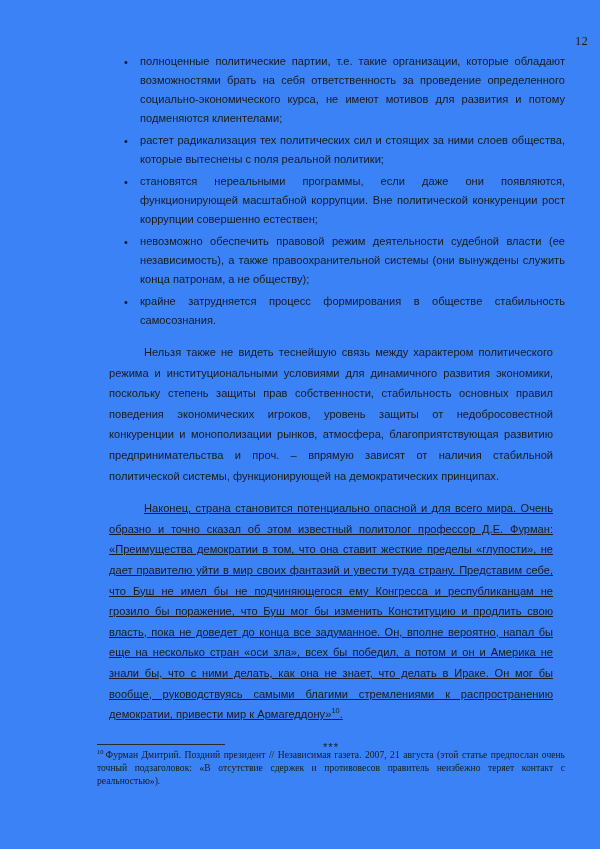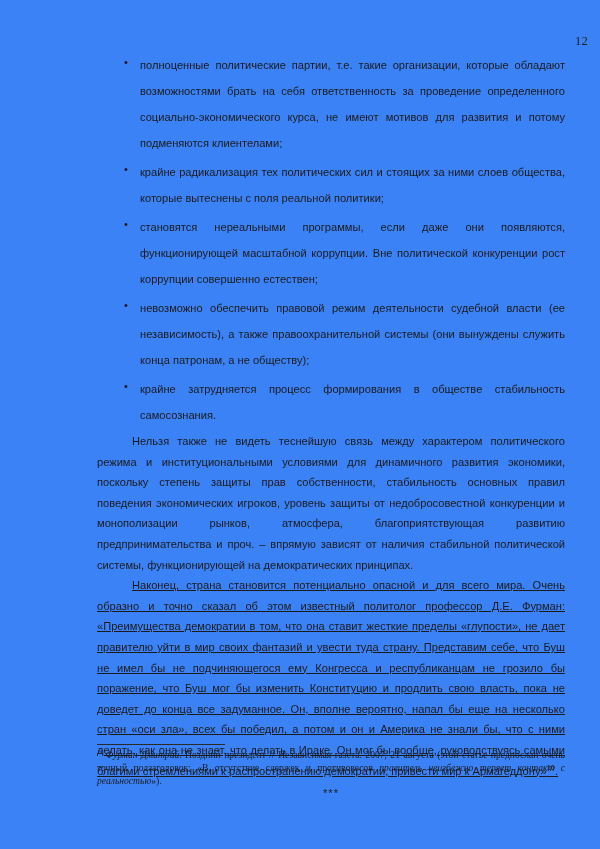--- a/index.html
+++ b/index.html
@@ -61,34 +61,34 @@
     top: 0;
     font-size: 11px;
     line-height: 20.6px;
     color: #151515;
   }
   .bullet-text {
     display: block;
     text-align: justify;
     text-justify: inter-word;
     font-size: 11.1px;
-    line-height: 26px;
+    line-height: 19px;
     color: #1b1b1b;
     hyphens: none;
   }
 
   .para {
     display: block;
     text-align: justify;
     text-justify: inter-word;
     font-size: 11.1px;
     line-height: 20.6px;
     color: #1b1b1b;
     text-indent: 35px;
-    margin: 0;
+    margin: 12px;
   }
   .para + .para { margin-top: 0px; text-decoration: underline; }
 
   .sup {
     font-size: 7.4px;
     vertical-align: super;
     line-height: 0;
   }
 
   .asterisks {
@@ -122,40 +122,39 @@
     text-justify: inter-word;
     margin: 0;
   }
   .footnote .fn-marker {
     font-size: 6.6px;
     vertical-align: super;
     line-height: 0;
     margin-right: 2px;
   }
   .footnote .ital {
-    font-style: italic;
   }
 </style>
 </head>
 <body>
 
 <div class="page">
 
   <div class="page-number">12</div>
 
   <div class="content">
 
     <ul class="bullet-list">
       <li class="bullet-item">
         <span class="marker">•</span>
         <span class="bullet-text">полноценные политические партии, т.е. такие организации, которые обладают возможностями брать на себя ответственность за проведение определенного социально-экономического курса, не имеют мотивов для развития и потому подменяются клиентелами;</span>
       </li>
       <li class="bullet-item">
         <span class="marker">•</span>
-        <span class="bullet-text">крайне радикализация тех политических сил и стоящих за ними слоев общества, которые вытеснены с поля реальной политики;</span>
+        <span class="bullet-text">растет радикализация тех политических сил и стоящих за ними слоев общества, которые вытеснены с поля реальной политики;</span>
       </li>
       <li class="bullet-item">
         <span class="marker">•</span>
         <span class="bullet-text">становятся нереальными программы, если даже они появляются, функционирующей масштабной коррупции. Вне политической конкуренции рост коррупции совершенно естествен;</span>
       </li>
       <li class="bullet-item">
         <span class="marker">•</span>
         <span class="bullet-text">невозможно обеспечить правовой режим деятельности судебной власти (ее независимость), а также правоохранительной системы (они вынуждены служить конца патронам, а не обществу);</span>
       </li>
       <li class="bullet-item">

